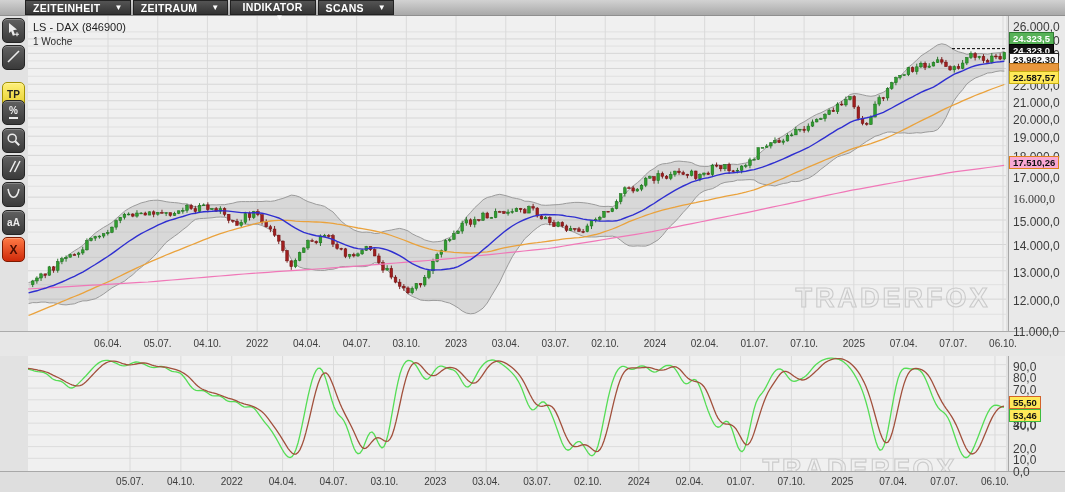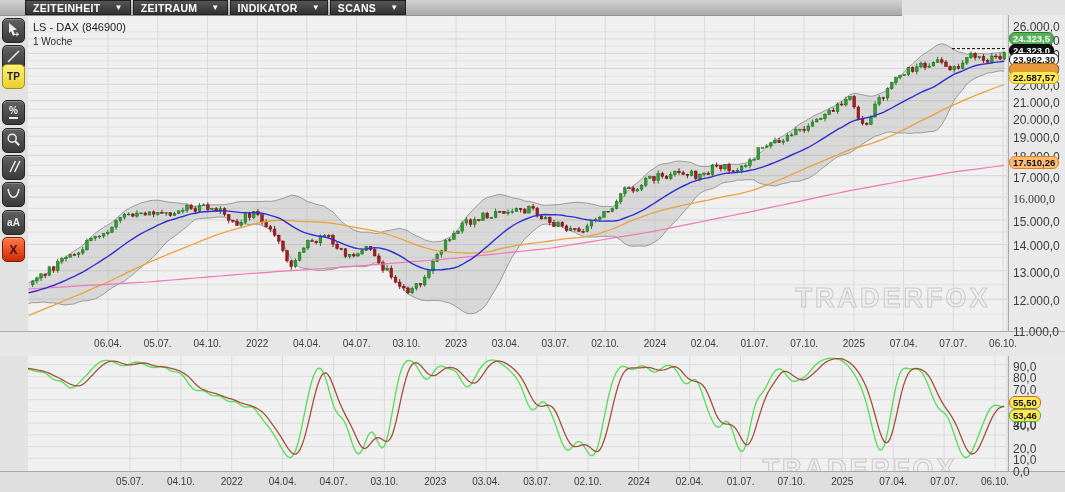--- a/index.html
+++ b/index.html
@@ -1,21 +1,21 @@
 <!DOCTYPE html>
 <html><head>
 <meta charset="utf-8">
 <style>
   html,body{margin:0;padding:0;}
   body{width:1065px;height:492px;overflow:hidden;background:#e2e2e2;
        font-family:"Liberation Sans",sans-serif;}
   #app{position:relative;width:1065px;height:492px;background:#e2e2e2;}
 
   
-  #topbar{position:absolute;left:0;top:0;width:902px;height:15px;z-index:40;
+  #topbar{position:absolute;left:0;top:0;width:1065px;height:15px;z-index:40;
           background:linear-gradient(#d2d2d2,#a9a9a9);border-bottom:1px solid #8f8f8f;}
   #menus{position:absolute;left:25px;top:0;height:15px;display:flex;gap:2px;}
   .tb-btn{height:15px;box-sizing:border-box;display:flex;align-items:center;justify-content:space-between;
           background:linear-gradient(#545454,#333333);color:#fff;border:1px solid #222;
           font-size:10.5px;font-weight:bold;padding:0 7px;cursor:pointer;letter-spacing:.3px;}
   .tb-caret{font-size:8px;margin-left:14px;}
 
   
   .tool-btn{position:absolute;left:2px;width:23px;height:25px;box-sizing:border-box;z-index:40;
             border-radius:5px;background:linear-gradient(#616161,#3a3a3a);border:1px solid #242424;
@@ -31,21 +31,21 @@
   .panel{position:absolute;z-index:2;}
   #right-axis-panel{left:1008px;top:15px;width:57px;height:456px;background:#e9e9e9;border-left:1px solid #a8a8a8;box-sizing:border-box;}
   #main-xaxis-strip{left:0;top:331px;width:1065px;height:25px;background:#e7e7e7;border-top:1px solid #ababab;box-sizing:border-box;}
   #bottom-strip{left:0;top:471px;width:1065px;height:21px;background:#dedede;border-top:1px solid #a8a8a8;box-sizing:border-box;}
   #left-strip{left:0;top:15px;width:28px;height:456px;background:#e2e2e2;}
 
   
   .ylab{position:absolute;left:1013px;font-size:12px;color:#3c3c3c;z-index:10;white-space:nowrap;}
   .xlab{position:absolute;font-size:10px;color:#3c3c3c;z-index:10;transform:translateX(-50%);white-space:nowrap;}
   .badge{position:absolute;left:1009px;font-size:9.5px;font-weight:bold;line-height:11px;height:11px;
-         padding:0 3px;border:1px solid;z-index:30;white-space:nowrap;border-radius:6px;}
+         padding:0 3px;border:1px solid;z-index:30;white-space:nowrap;border-radius:0;}
   #chart-title{position:absolute;left:33px;top:21px;font-size:11px;color:#1d1d1d;z-index:10;}
   #chart-period{position:absolute;left:33px;top:36px;font-size:10px;color:#2a2a2a;z-index:10;}
   #legend{position:absolute;left:33px;top:57px;z-index:10;}
   .legend-row{font-size:10px;font-weight:bold;height:12px;line-height:12px;}
 </style>
 </head>
 <body>
 
 <div id="app">
 
@@ -661,21 +661,21 @@
   <div id="topbar">
     <div id="menus">
         <div class="tb-btn" style="min-width: 97px;">
           <span>ZEITEINHEIT</span>
           <span class="tb-caret">▼</span>
         </div>
         <div class="tb-btn" style="min-width: 86px;">
           <span>ZEITRAUM</span>
           <span class="tb-caret">▼</span>
         </div>
-        <div class="tb-btn" style="min-width: 86px;">
+        <div class="tb-btn" style="min-width: 86px; flex-direction: column;">
           <span>INDIKATOR</span>
           <span class="tb-caret">▼</span>
         </div>
         <div class="tb-btn" style="min-width: 70px;">
           <span>SCANS</span>
           <span class="tb-caret">▼</span>
         </div>
       </div>
   </div>
 
@@ -684,21 +684,21 @@
         <span><svg width="15" height="15" viewBox="0 0 15 15">
             <polygon points="3,1 11,7.5 7.2,8.3 9.2,13 6.8,13.8 5.2,9.3 3,11" fill="#ececec"></polygon>
             <path d="M11 10.2v4M9 12.2h4" stroke="#ececec" stroke-width="1.1"></path>
           </svg></span>
       </div>
       <div class="tool-btn" style="top: 45.4px;">
         <span><svg width="15" height="15" viewBox="0 0 15 15">
             <line x1="2" y1="13" x2="13" y2="2" stroke="#ececec" stroke-width="1.6"></line>
           </svg></span>
       </div>
-      <div class="tool-btn yellow" style="top: 64px; text-align: center;">
+      <div class="tool-btn yellow" style="top: 82px; text-align: center;">
         <span>TP</span>
       </div>
       <div class="tool-btn" style="top: 100.2px;">
         <span class="pct">%</span>
       </div>
       <div class="tool-btn" style="top: 127.6px;">
         <span><svg width="15" height="15" viewBox="0 0 15 15">
             <circle cx="6.2" cy="6.2" r="4" fill="none" stroke="#ececec" stroke-width="1.5"></circle>
             <line x1="9.3" y1="9.3" x2="13.2" y2="13.2" stroke="#ececec" stroke-width="2"></line>
           </svg></span>
@@ -789,17 +789,17 @@
       <div class="xlab" style="left: 893.2px; top: 476px;">07.04.</div>
       <div class="xlab" style="left: 944.08px; top: 476px;">07.07.</div>
       <div class="xlab" style="left: 994.96px; top: 476px;">06.10.</div>
     </div>
   <div id="badges">
       <div class="badge" style="top: 32px; background: rgb(87, 178, 87); border-color: rgb(46, 125, 50); color: rgb(255, 255, 255);">24.323,5</div>
       <div class="badge" style="top: 44px; background: rgb(17, 17, 17); border-color: rgb(0, 0, 0); color: rgb(255, 255, 255);">24.323,0</div>
       <div class="badge" style="top: 53px; background: rgb(250, 250, 250); border-color: rgb(34, 34, 34); color: rgb(17, 17, 17);">23.962,30</div>
       <div class="badge" style="top: 63px; background: rgb(232, 151, 61); border-color: rgb(176, 106, 16); color: rgb(122, 58, 0); min-width: 42px;"></div>
       <div class="badge" style="top: 71px; background: rgb(255, 233, 89); border-color: rgb(201, 176, 19); color: rgb(17, 17, 17);">22.587,57</div>
-      <div class="badge" style="top: 156px; background: #fdba74; border-color: rgb(224, 130, 30); color: rgb(17, 17, 17);">17.510,26</div>
+      <div class="badge" style="top: 156px; background: #f9a8d4; border-color: rgb(224, 130, 30); color: rgb(17, 17, 17);">17.510,26</div>
       <div class="badge" style="top: 396px; background: rgb(255, 233, 89); border-color: rgb(210, 98, 42); color: rgb(17, 17, 17);">55,50</div>
       <div class="badge" style="top: 409px; background: rgb(255, 233, 89); border-color: rgb(61, 187, 61); color: rgb(17, 17, 17);">53,46</div>
     </div>
 </div>
 
 </body></html>

